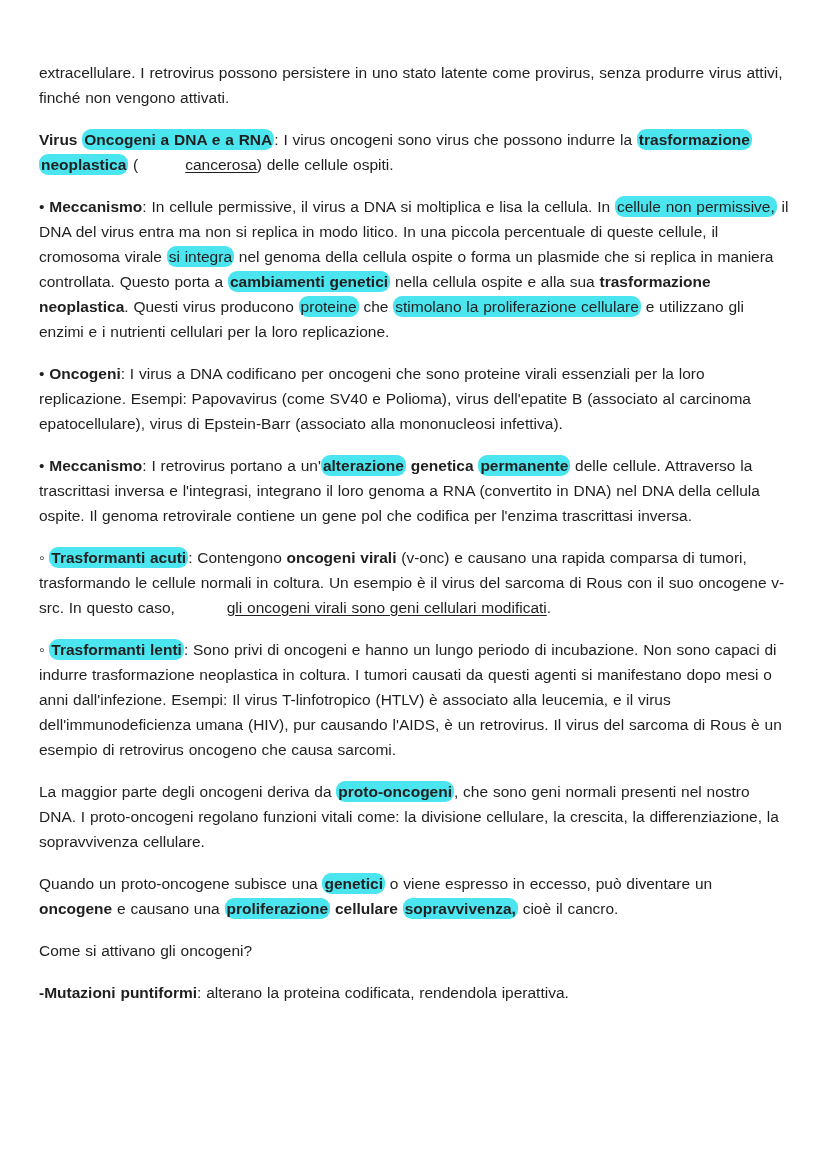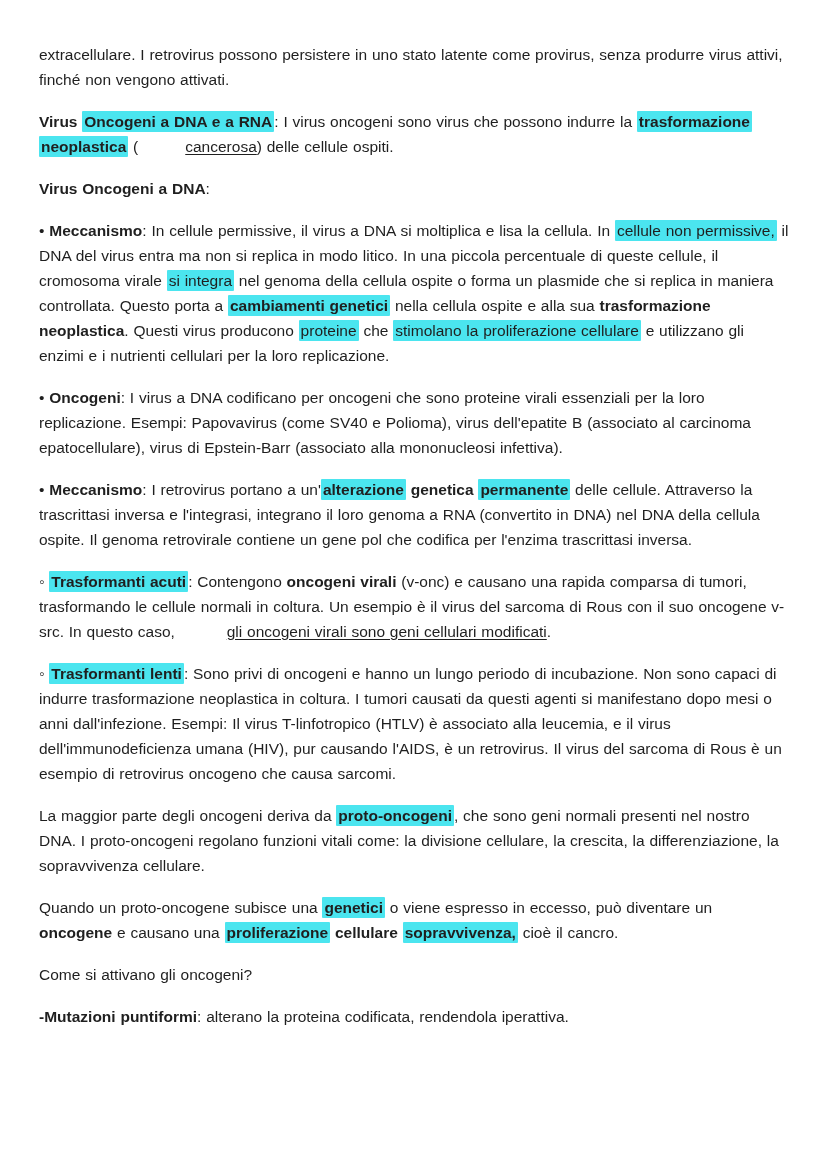--- a/index.html
+++ b/index.html
@@ -15,50 +15,49 @@
   }
   body {
     width: 828px;
     min-height: 1170px;
     font-family: "Liberation Sans", "DejaVu Sans", sans-serif;
   }
   .page {
     width: 828px;
     min-height: 1170px;
     background: var(--bg);
-    padding: 42px 39px 40px 39px;
+    padding: 60px 39px 40px 39px;
     color: var(--fg);
   }
   .doc-body p {
     margin: 0 0 17px 0;
     font-size: 15.5px;
     line-height: 25px;
     color: var(--fg);
     word-spacing: 0.5px;
   }
   .doc-body p:last-child { margin-bottom: 0; }
   .b { font-weight: 700; }
   .i { }
   .u { text-decoration: underline; text-underline-offset: 2px; margin-left: 47px; }
   .hl {
     background: var(--hl);
     padding: 2px 2px;
-    border-radius: 1px;
+    border-radius: 9px;
     -webkit-box-decoration-break: clone;
     box-decoration-break: clone;
   }
 </style>
 </head>
 <body>
 
 <div class="page">
   <div class="doc-body">
       <p><span>extracellulare. I retrovirus possono persistere in uno stato latente come provirus, senza produrre virus attivi, finché non vengono attivati.</span></p>
       <p><span class="b">Virus </span><span class="b hl">Oncogeni a DNA e a RNA</span><span>: I virus oncogeni sono virus che possono indurre la </span><span class="b hl">trasformazione neoplastica</span><span> (</span><span class="u">cancerosa</span><span>) delle cellule ospiti.</span></p>
-      <p><span class="b">Virus Oncogeni a DNA</span><span>:</span></p>
       <p><span>• </span><span class="b">Meccanismo</span><span>: In cellule permissive, il virus a DNA si moltiplica e lisa la cellula. In </span><span class="hl">cellule non permissive,</span><span> il DNA del virus entra ma non si replica in modo litico. In una piccola percentuale di queste cellule, il cromosoma virale </span><span class="hl">si integra</span><span> nel genoma della cellula ospite o forma un plasmide che si replica in maniera controllata. Questo porta a </span><span class="b hl">cambiamenti genetici</span><span> nella cellula ospite e alla sua </span><span class="b">trasformazione neoplastica</span><span>. Questi virus producono </span><span class="hl">proteine</span><span> che </span><span class="hl">stimolano la proliferazione cellulare</span><span> e utilizzano gli enzimi e i nutrienti cellulari per la loro replicazione.</span></p>
       <p><span>• </span><span class="b">Oncogeni</span><span>: I virus a DNA codificano per oncogeni che sono proteine virali essenziali per la loro replicazione. Esempi: Papovavirus (come SV40 e Polioma), virus dell'epatite B (associato al carcinoma epatocellulare), virus di Epstein-Barr (associato alla mononucleosi infettiva).</span></p>
       <p><span>• </span><span class="b">Meccanismo</span><span>: I retrovirus portano a un'</span><span class="b hl">alterazione</span><span class="b"> genetica </span><span class="b hl">permanente</span><span> delle cellule. Attraverso la trascrittasi inversa e l'integrasi, integrano il loro genoma a RNA (convertito in DNA) nel DNA della cellula ospite. Il genoma retrovirale contiene un gene </span><span class="i">pol</span><span> che codifica per l'enzima trascrittasi inversa.</span></p>
       <p><span>◦ </span><span class="b hl">Trasformanti acuti</span><span>: Contengono </span><span class="b">oncogeni virali</span><span> (v-onc) e causano una rapida comparsa di tumori, trasformando le cellule normali in coltura. Un esempio è il virus del sarcoma di Rous con il suo oncogene v-src. In questo caso, </span><span class="u">gli oncogeni virali sono geni cellulari modificati</span><span>.</span></p>
       <p><span>◦ </span><span class="b hl">Trasformanti lenti</span><span>: Sono privi di oncogeni e hanno un lungo periodo di incubazione. Non sono capaci di indurre trasformazione neoplastica in coltura. I tumori causati da questi agenti si manifestano dopo mesi o anni dall'infezione. Esempi: Il virus T-linfotropico (HTLV) è associato alla leucemia, e il virus dell'immunodeficienza umana (HIV), pur causando l'AIDS, è un retrovirus. Il virus del sarcoma di Rous è un esempio di retrovirus oncogeno che causa sarcomi.</span></p>
       <p><span>La maggior parte degli oncogeni deriva da </span><span class="b hl">proto-oncogeni</span><span>, che sono geni normali presenti nel nostro DNA. I proto-oncogeni regolano funzioni vitali come: la divisione cellulare, la crescita, la differenziazione, la sopravvivenza cellulare.</span></p>
       <p><span>Quando un proto-oncogene subisce una </span><span class="b hl">genetici</span><span> o viene espresso in eccesso, può diventare un </span><span class="b">oncogene</span><span> e causano una </span><span class="b hl">proliferazione</span><span class="b"> cellulare </span><span class="b hl">sopravvivenza,</span><span> cioè il cancro.</span></p>
       <p><span>Come si attivano gli oncogeni?</span></p>
       <p><span class="b">-Mutazioni puntiformi</span><span>: alterano la proteina codificata, rendendola iperattiva.</span></p>
     </div>

